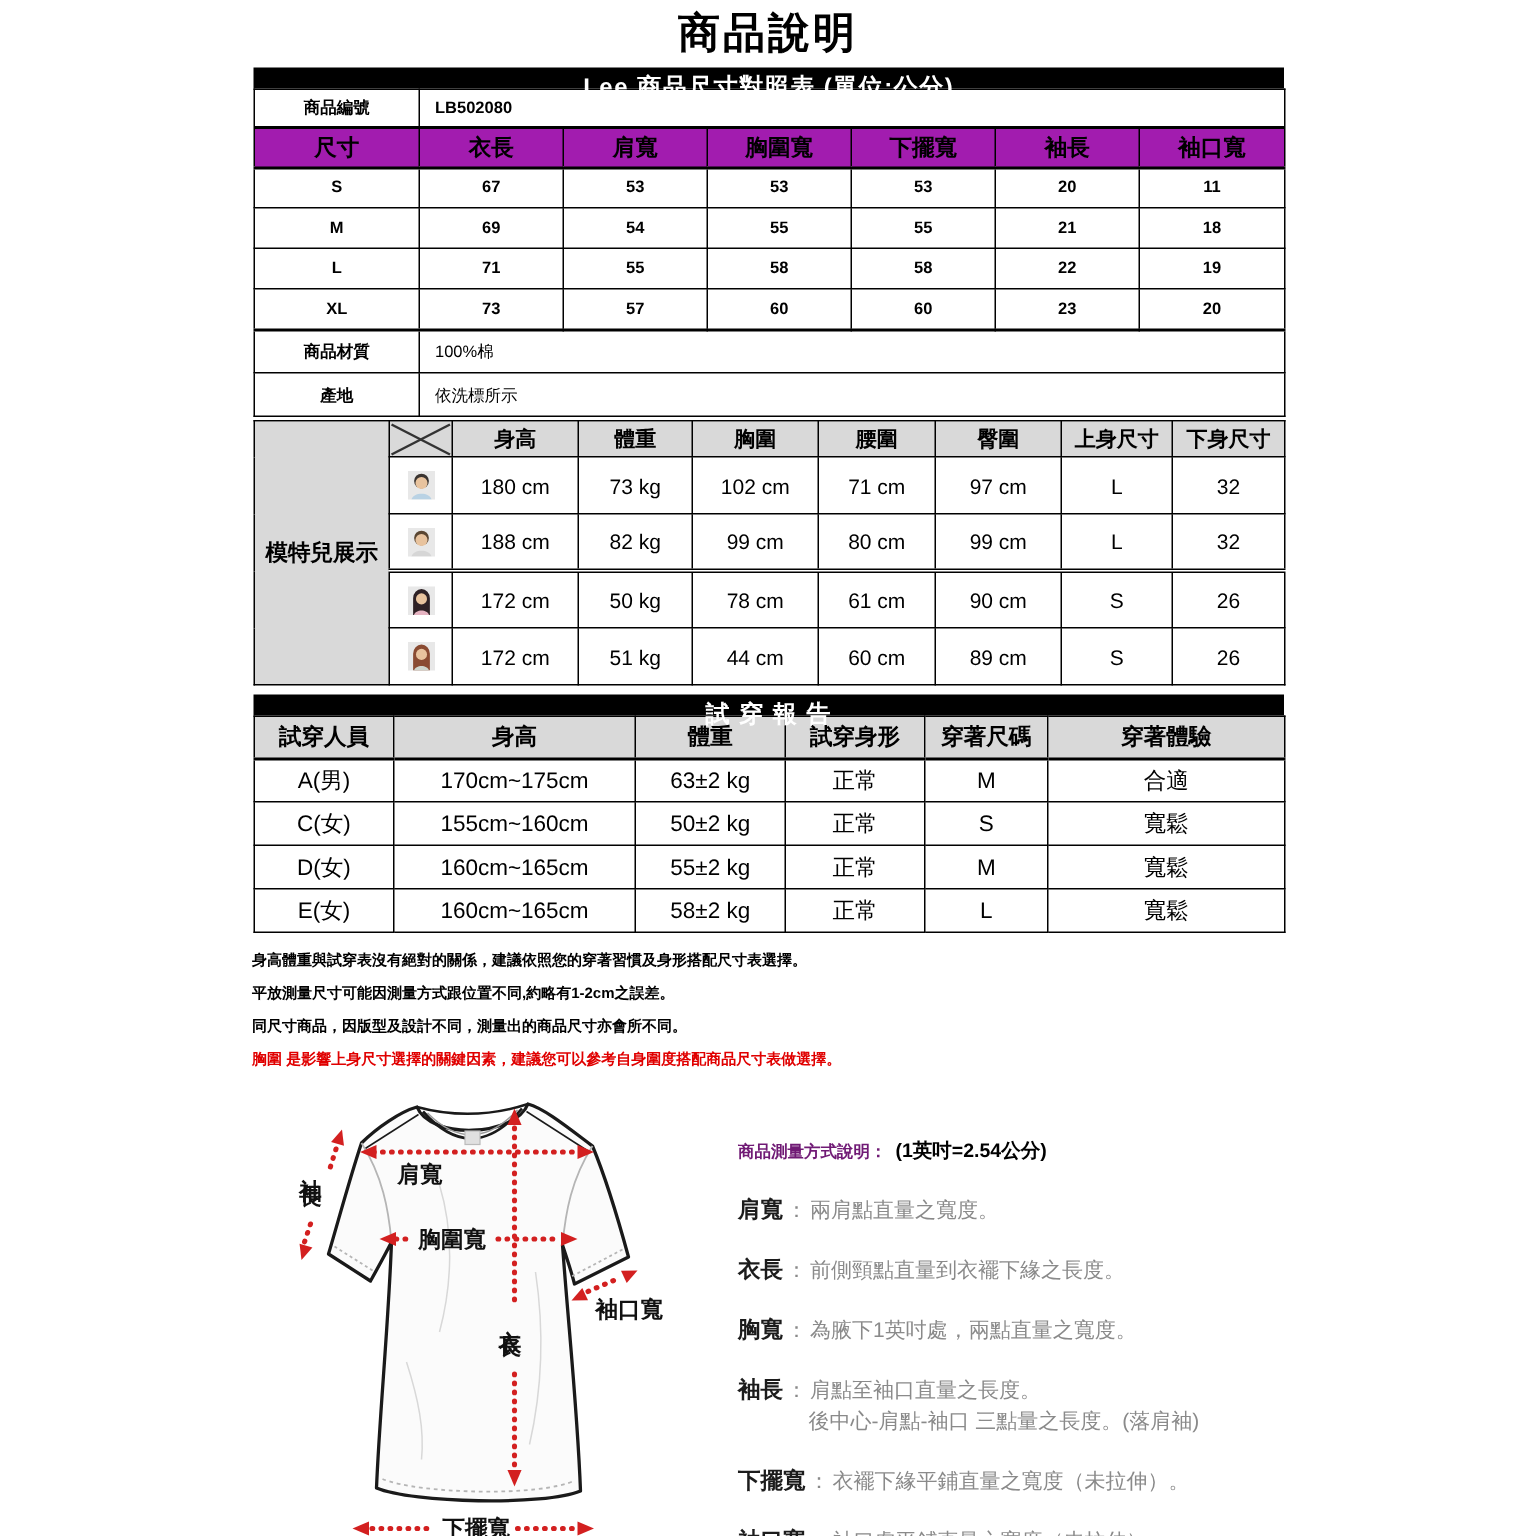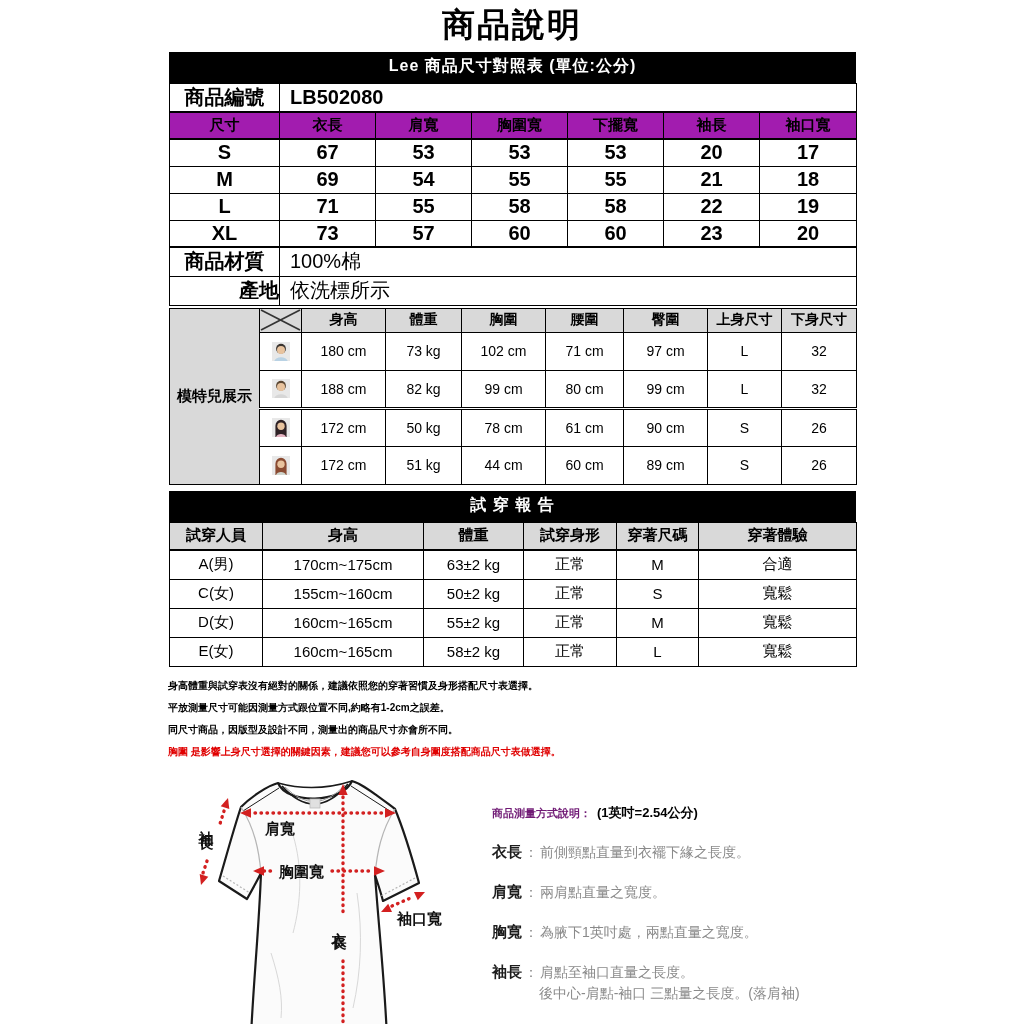--- a/index.html
+++ b/index.html
@@ -6,44 +6,44 @@
   html,body { margin:0; padding:0; }
   body {
     width:1024px; height:1024px; background:#ffffff;
     font-family:"Liberation Sans", sans-serif; color:#000;
     overflow:hidden;
   }
   .page { position:relative; width:1024px; height:1024px; }
 
   .title {
     margin:3px 15px 4px; text-align:center;
-    font-size:33px; font-weight:bold; letter-spacing:2px;
+    font-size:28px; font-weight:bold; letter-spacing:2px;
   }
 
   .sheet { width:687px; margin-left:169px; }
 
   .banner {
     background:#000; color:#fff; text-align:center;
-    font-size:16px; font-weight:bold; height:31px; line-height:27px;
+    font-size:16px; font-weight:bold; height:14px; line-height:27px;
     letter-spacing:1px;
   }
   .banner.second { margin-top:6px; }
 
   table { border-collapse:collapse; width:687px; table-layout:fixed; }
   td {
     border:1px solid #000; text-align:center; padding:0;
     overflow:hidden; white-space:nowrap;
   }
 
   
-  .size-table td { height:27px; font-size:20px; font-weight:bold; }
+  .size-table td { height:27px; font-size:11px; font-weight:bold; }
   .size-table .code-row td { height:25px; border-bottom-width:2px; }
   .size-table .head td { background:#a21caf; border-bottom-width:2px; font-size:15px; }
   .size-table .mat-row td { border-top-width:2px; height:29px; }
-  .size-table .org-row td { height:29px;text-align:right; }
+  .size-table .org-row td { height:29px; }
   .size-table td.left-val { text-align:left; padding-left:10px; }
 
   
   .model-table td { height:38px; font-size:14px; font-weight:normal; }
   .model-table .head td { background:#d9d9d9; font-weight:bold; height:24px; }
   .model-table td.model-label { background:#d9d9d9; font-weight:bold; font-size:15px; }
   .model-table tr.sep td { border-top:3px double #000; }
   .model-table td.avatar-cell { padding:1px; }
   .avatar-box { display:inline-block; width:18px; height:19px; background:#e8e8e8; vertical-align:middle; }
 
@@ -104,21 +104,21 @@
         <td>袖長</td>
         <td>袖口寬</td>
       </tr>
       <tr>
         <td>S</td>
         <td>67</td>
         <td>53</td>
         <td>53</td>
         <td>53</td>
         <td>20</td>
-        <td>17</td>
+        <td>11</td>
       </tr>
       <tr>
         <td>M</td>
         <td>69</td>
         <td>54</td>
         <td>55</td>
         <td>55</td>
         <td>21</td>
         <td>18</td>
       </tr>
@@ -402,24 +402,24 @@
       <div class="d-label" style="left:222px; top:138px;">袖口寬</div>
       <div class="d-label" style="left:120px; top:284px;">下擺寬</div>
     </div>
 
     <div class="guide">
       <div>
         <span class="g-title">商品測量方式說明：</span><span class="g-unit">(1英吋=2.54公分)</span>
       </div>
 
       <div class="g-item">
+        <span class="g-label">肩寬</span><span class="g-colon">：</span><span class="g-text">兩肩點直量之寬度。</span>
+      </div>
+      <div class="g-item">
         <span class="g-label">衣長</span><span class="g-colon">：</span><span class="g-text">前側頸點直量到衣襬下緣之長度。</span>
-      </div>
-      <div class="g-item">
-        <span class="g-label">肩寬</span><span class="g-colon">：</span><span class="g-text">兩肩點直量之寬度。</span>
       </div>
       <div class="g-item">
         <span class="g-label">胸寬</span><span class="g-colon">：</span><span class="g-text">為腋下1英吋處，兩點直量之寬度。</span>
       </div>
       <div class="g-item">
         <span class="g-label">袖長</span><span class="g-colon">：</span><span class="g-text">肩點至袖口直量之長度。</span>
         <div class="g-line2">後中心-肩點-袖口 三點量之長度。(落肩袖)</div>
       </div>
       <div class="g-item">
         <span class="g-label">下擺寬</span><span class="g-colon">：</span><span class="g-text">衣襬下緣平鋪直量之寬度（未拉伸）。</span>

